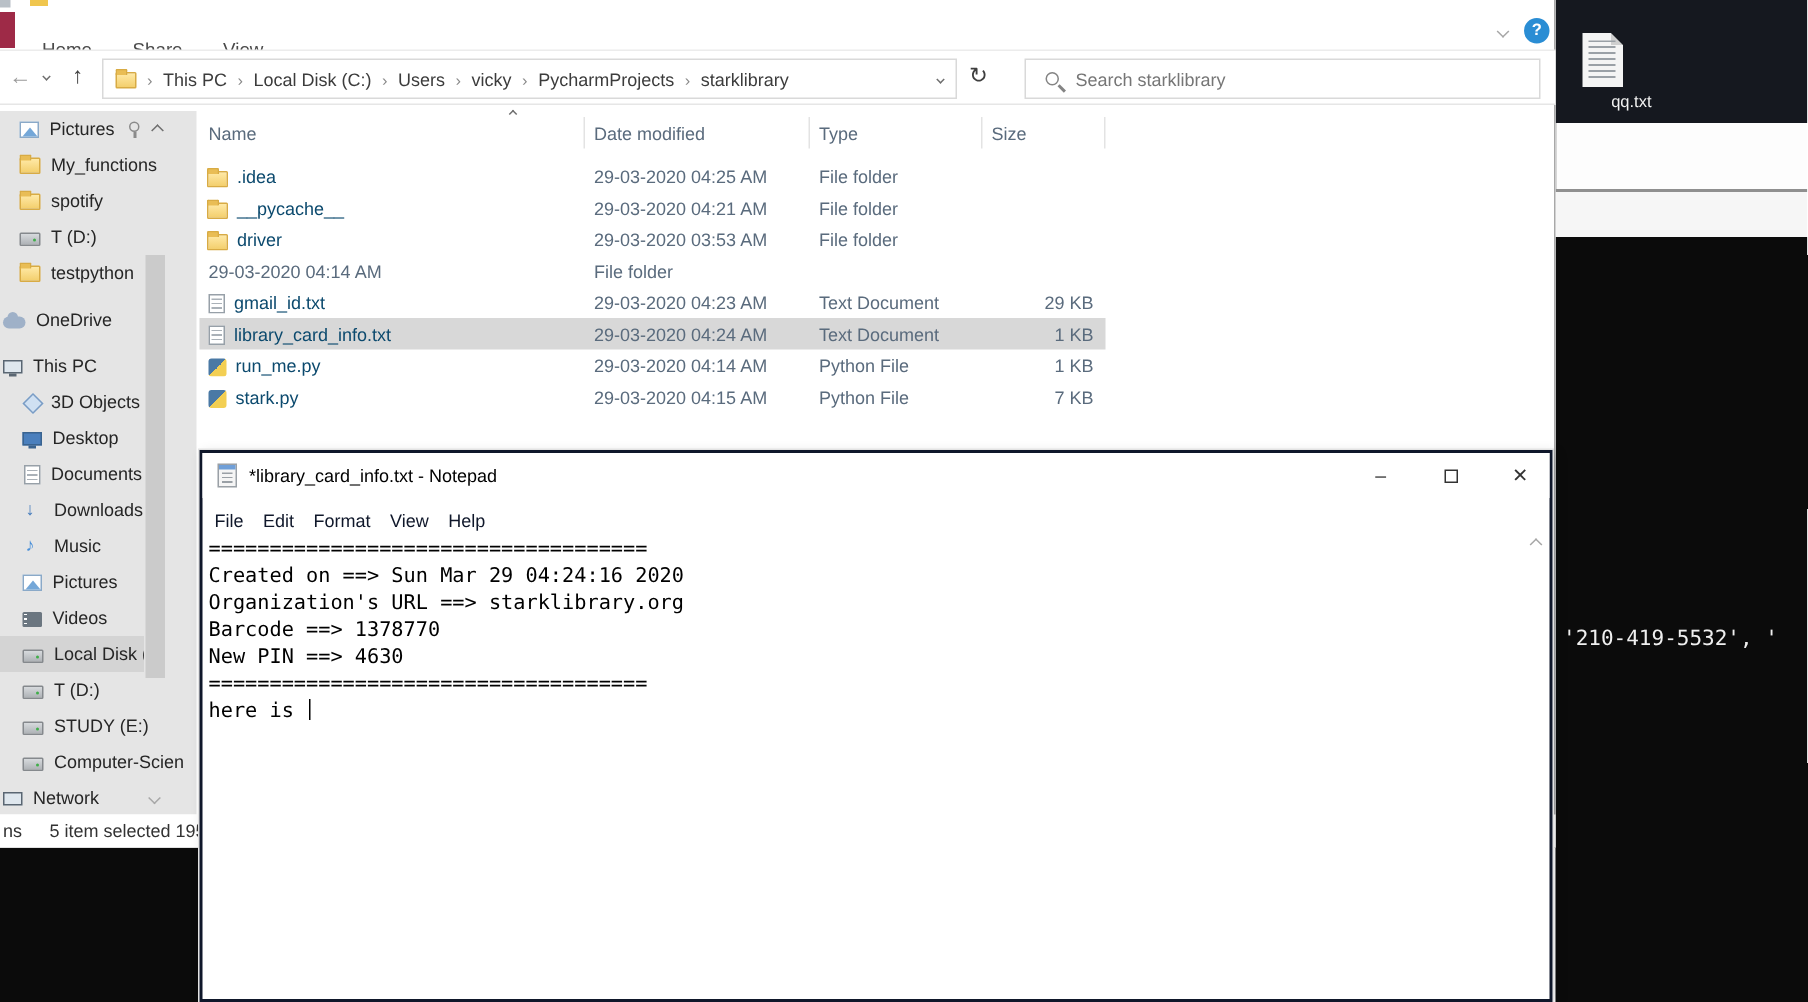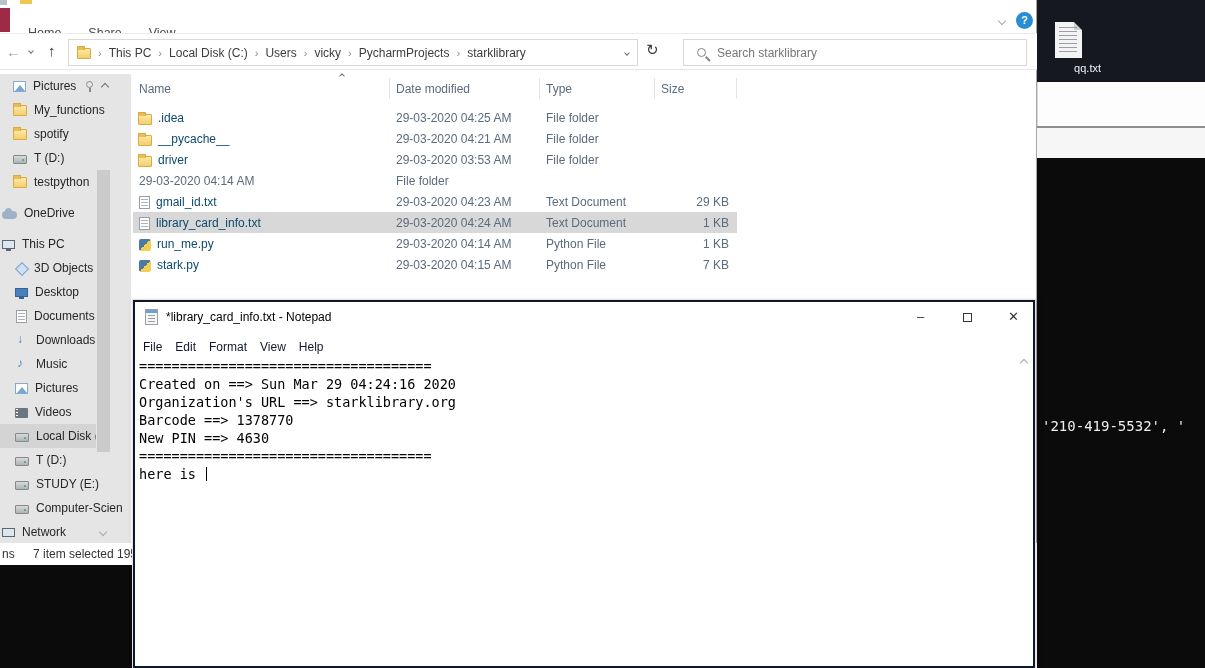--- a/index.html
+++ b/index.html
@@ -388,21 +388,21 @@
             </div>
             <div class="cell-date">29-03-2020 04:15 AM</div>
             <div class="cell-type">Python File</div>
             <div class="cell-size">7 KB</div>
           </div>
         </div>
     </div>
 
     <div class="statusbar">
       <span class="st-left">ns</span>
-      <span class="st-sel">7 item selected</span>
+      <span class="st-sel">5 item selected</span>
       <span class="st-right">195</span>
     </div>
   </div>
 
   <div class="notepad">
     <div class="np-title">
       <span class="np-icon"></span>
       <span class="np-title-text">*library_card_info.txt - Notepad</span>
     </div>
     <div class="np-btn np-min">–</div>

